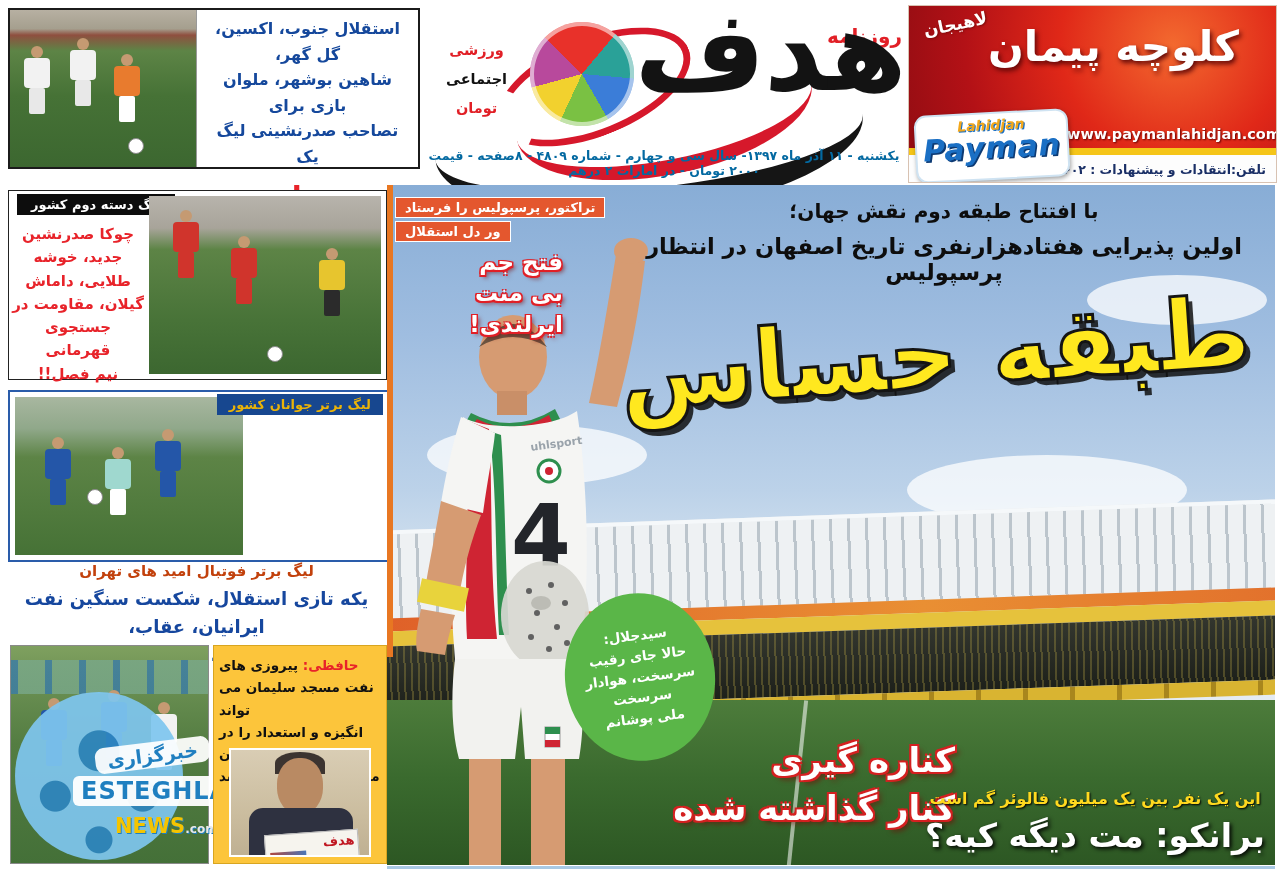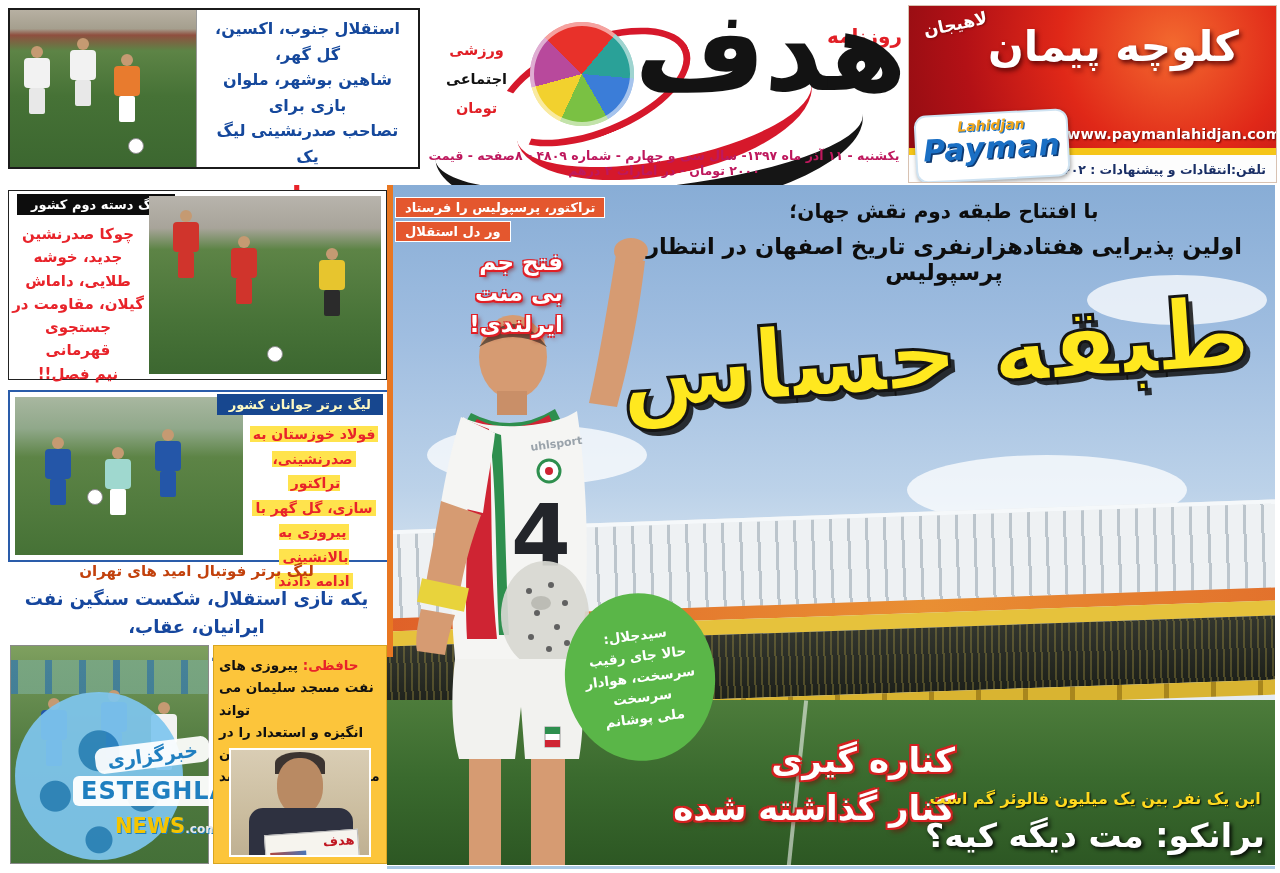--- a/index.html
+++ b/index.html
@@ -24,21 +24,21 @@
   .tag-black{color:#111;display:block;}
   .mast-ball{position:absolute;left:108px;top:18px;width:104px;height:104px;border-radius:50%;
      background:conic-gradient(#e8312a 0 40deg,#2aa198 40deg 95deg,#3b7dd8 95deg 150deg,#7ac143 150deg 205deg,#f2d12e 205deg 255deg,#b8499c 255deg 315deg,#e8312a 315deg 360deg);
      box-shadow:inset 0 0 0 4px rgba(255,255,255,.55);}
   .mast-ring{position:absolute;left:70px;top:34px;width:190px;height:84px;border:7px solid #d6182b;
      border-left-color:transparent;border-radius:50%;transform:rotate(-22deg);}
   .swoosh-black{position:absolute;left:12px;top:56px;width:430px;height:128px;border:0;
      border-bottom:26px solid #151515;border-radius:50%;transform:rotate(-6deg);}
   .swoosh-red{position:absolute;left:92px;top:44px;width:300px;height:112px;border:0;
      border-bottom:15px solid #d6182b;border-radius:50%;transform:rotate(-11deg);}
-  .dateline{position:absolute;left:-10px;right:-10px;bottom:2px;text-align:center;color:#be185d;
+  .dateline{position:absolute;left:-10px;right:-10px;bottom:2px;text-align:center;color:#0369a1;
             font-size:12.5px;font-weight:bold;}
   
   .ad-box{left:908px;top:5px;width:367px;height:176px;overflow:hidden;border:1px solid #d8c2b2;
      background:radial-gradient(circle at 72% 22%,#f3692f 0%,#e02818 38%,#b31116 70%,#8e0c12 100%);}
   .ad-badge{position:absolute;left:14px;top:8px;color:#fff;font-size:17px;font-weight:bold;
             transform:rotate(-12deg);text-shadow:1px 1px 2px #7a0a0a;}
   .ad-brand{position:absolute;left:50px;right:8px;top:16px;text-align:center;color:#fff;
             font-size:42px;font-weight:bold;text-shadow:2px 3px 5px #5f0707;}
   .ad-website{position:absolute;left:158px;bottom:40px;color:#fff;font-weight:bold;font-size:14.5px;
               text-shadow:1px 1px 2px #600;}
@@ -55,21 +55,21 @@
   
   .l2-box{left:8px;top:190px;width:377px;height:188px;border:1px solid #222;background:#fff;}
   .l2-label{position:absolute;left:8px;top:3px;background:#0d0d0d;color:#fff;font-size:13px;
             font-weight:bold;padding:3px 14px;}
   .l2-text{position:absolute;left:2px;top:32px;width:134px;text-align:center;color:#e8232a;
            font-weight:bold;font-size:15px;line-height:1.55;}
   .l2-photo{position:absolute;left:140px;top:5px;right:5px;bottom:5px;overflow:hidden;
      background:linear-gradient(180deg,#b8b4ac 0%,#a8a49a 18%,#5d8446 30%,#487338 70%,#3c6730 100%);}
   
   .y-box{left:8px;top:390px;width:377px;height:168px;border:2px solid #2a5caa;background:#fff;}
-  .y-label{position:absolute;right:4px;top:2px;background:#17478f;color:#fef9c3;font-size:13px;
+  .y-label{position:absolute;right:4px;top:2px;background:#17478f;color:#eab308;font-size:13px;
            font-weight:bold;padding:3px 12px;}
   .y-photo{position:absolute;left:5px;top:5px;width:228px;bottom:5px;overflow:hidden;
      background:linear-gradient(180deg,#a8b7a0 0%,#90a88a 20%,#5d8446 38%,#467236 100%);}
   .y-text{position:absolute;right:4px;top:30px;width:138px;text-align:center;font-size:14px;
           font-weight:bold;color:#e8232a;line-height:1.75;}
   .y-text span{background:#ffe34d;padding:0 3px;}
   
   .omid{left:8px;top:562px;width:377px;text-align:center;}
   .omid-kicker{color:#c2410c;font-size:15px;font-weight:bold;margin-bottom:5px;}
   .omid-head{color:#16479e;font-size:18px;font-weight:bold;line-height:1.55;}
@@ -260,27 +260,20 @@
           <div class="pl"></div>
         </div>
       <div class="p kit-blue" style="left:140px;top:32px;">
           <div class="ph"></div>
           <div class="pb"></div>
           <div class="pl"></div>
         </div>
       <div class="ball-s" style="left:72px;top:92px;"></div>
     </div>
     <div class="y-label rtl">لیگ برتر جوانان کشور</div>
-    <div class="y-text rtl">
-      <div><span>فولاد خوزستان به</span></div>
-      <div><span>صدرنشینی، تراکتور</span></div>
-      <div><span>سازی، گل گهر با</span></div>
-      <div><span>پیروزی به بالانشینی</span></div>
-      <div><span>ادامه دادند</span></div>
-    </div>
   </div>
 
   <div class="abs omid rtl">
     <div class="omid-kicker">لیگ برتر فوتبال امید های تهران</div>
     <div class="omid-head">یکه تازی استقلال، شکست سنگین نفت ایرانیان، عقاب،</div>
     <div class="omid-head">برتری پیکان، سایپا، مقاومت و اتحاد سالار</div>
   </div>
 
   <div class="abs bl-photo">
     <div class="fence"></div>

